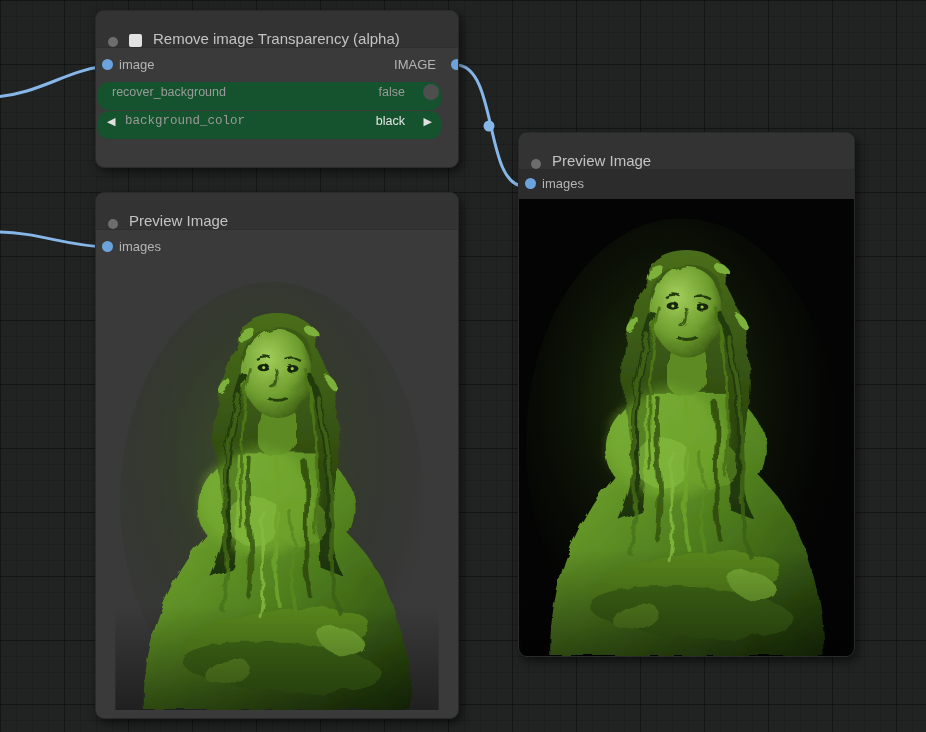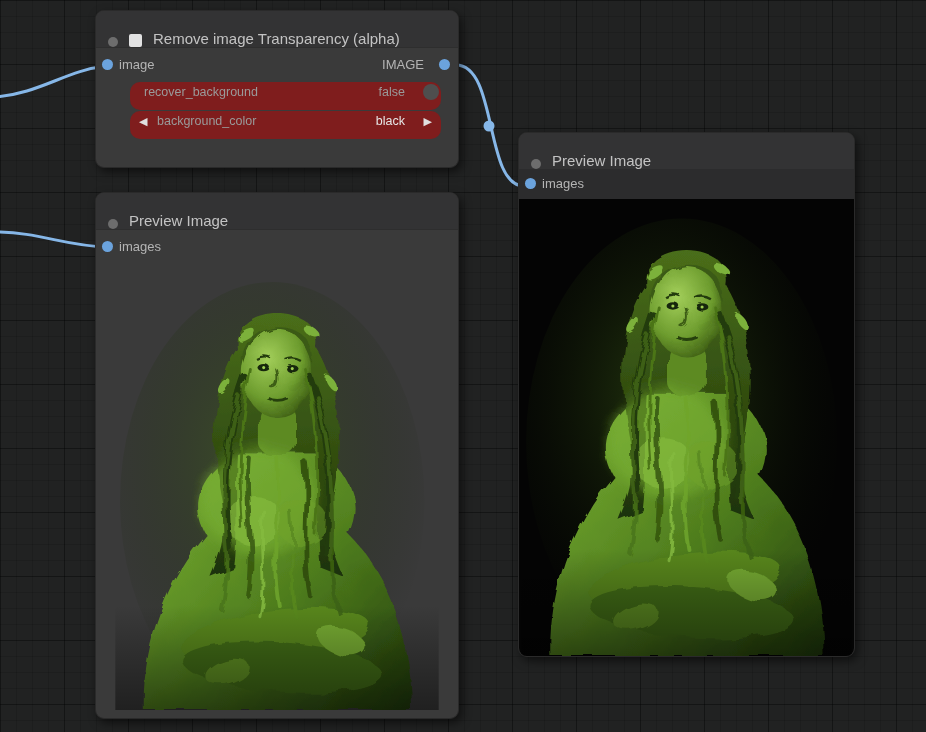--- a/index.html
+++ b/index.html
@@ -20,33 +20,33 @@
     box-shadow:3px 4px 10px rgba(0,0,0,.55);border:1px solid #2a2a2a;
     overflow:hidden;
   }
   .node-header{
     position:absolute;left:0;top:0;right:0;height:36px;background:#333334;
     display:flex;align-items:flex-end;border-bottom:1px solid #2e2e2e;
   }
   .collapse-dot{width:10px;height:10px;border-radius:50%;background:#6d6d6d;margin-left:12px;flex:0 0 auto;}
   .node-box-icon{width:13px;height:13px;border-radius:2px;background:#e2e2e2;margin-left:11px;flex:0 0 auto;}
   .node-title{margin-left:11px;font-size:15px;color:#c3c3c3;white-space:nowrap;}
-  .slot-row{position:absolute;top:42px;left:0;right:12px;height:24px;text-align:center;}
+  .slot-row{position:absolute;top:42px;left:0;right:0;height:24px;text-align:center;}
   .slot-dot{position:absolute;top:6px;width:11px;height:11px;border-radius:50%;background:#6ba3dd;}
   .slot-dot.in{left:6px;}
   .slot-dot.out{right:-4px;}
   .slot-label{position:absolute;top:4px;font-size:13px;color:#b4b4b4;}
   .slot-label.in{left:23px;}
   .slot-label.out{right:22px;}
   .widget{
-    position:absolute;left:34px;right:17px;height:28px;border-radius:10px;
-    background:#7f1d1d;font-size:12.5px;color:#9a9a9a;
+    position:absolute;left:2px;right:17px;height:28px;border-radius:10px;
+    background:#14532d;font-size:12.5px;color:#9a9a9a;
   }
   .widget .w-name{position:absolute;top:3px;left:14px;}
-  .widget.combo .w-name{left:27px;}
+  .widget.combo .w-name{left:27px;font-family:Liberation Mono, monospace;}
   .widget .w-value{position:absolute;top:3px;right:36px;padding-left:39px;}
   .widget .w-value.light{color:#e6e6e6;text-align:right;}
   .toggle-knob{position:absolute;right:2px;top:2px;width:16px;height:16px;border-radius:50%;background:#4e4e4e;}
   .arrow{position:absolute;top:2px;font-size:11px;color:#e0e0e0;line-height:16px;}
   .arrow.left{left:9px;}
   .arrow.right{right:9px;}
   #node-remove{left:95px;top:10px;width:362px;height:156px;}
   #node-remove .w-toggle{top:71px;}
   #node-remove .w-combo{top:100px;}
   #node-preview-left{left:95px;top:192px;width:362px;height:525px;}

